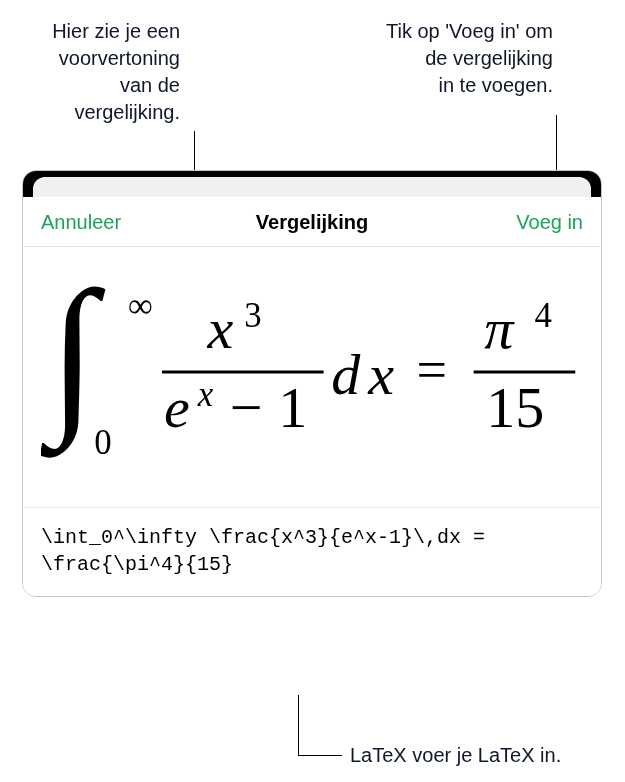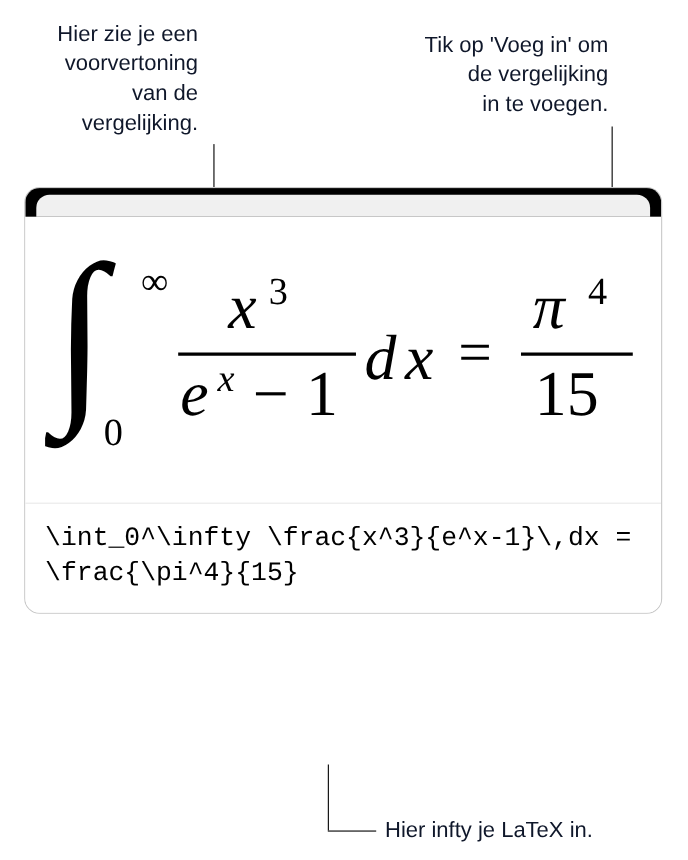--- a/index.html
+++ b/index.html
@@ -22,21 +22,21 @@
       color: #0f172a;
       text-align: right;
       white-space: pre-line;
     }
     .callout-1 {
       top: 18px;
       left: 20px;
       width: 160px;
     }
     .callout-2 {
-      top: 28px;
+      top: 18px;
       left: 288px;
       width: 265px;
     }
     .callout-3 {
       bottom: 18px;
       left: 240px;
       width: 260px;
       text-align: left;
     }
     .leader-line {
@@ -102,21 +102,21 @@
     }
     .equation-svg {
       width: 100%;
       height: 190px;
       display: block;
     }
     .input-area {
       padding: 16px 18px 18px;
       background: #fff;
       font-family: "Courier New", monospace;
-      font-size: 24px;
+      font-size: 20px;
       line-height: 1.35;
       color: #000;
       min-height: 80px;
       word-break: break-word;
     }
   </style>
 </head>
 <body>
 
 <div class="callout callout-1">Hier zie je een
@@ -126,20 +126,25 @@
 <div class="leader-line" style="left:194px; top:131px; width:1px; height:180px;"></div>
 
 <div class="callout callout-2">Tik op 'Voeg in' om
 de vergelijking
 in te voegen.</div>
 <div class="leader-line" style="left:556px; top:115px; width:1px; height:88px;"></div>
 
 <div class="app-frame">
   <div class="tab-strip"></div>
 
+  <div class="header-bar">
+    <button class="header-btn">Annuleer</button>
+    <div class="header-title">Vergelijking</div>
+    <button class="header-btn right">Voeg in</button>
+  </div>
 
   <div class="preview-area">
     <svg class="equation-svg" viewBox="0 0 560 190">
       <g font-family="Georgia, 'Times New Roman', serif" font-style="italic" fill="#000">
 
         <text x="8" y="135" font-size="180" font-style="normal">∫</text>
         <text x="90" y="38" font-size="36" font-style="normal">∞</text>
         <text x="55" y="180" font-size="36" font-style="normal">0</text>
 
         <text x="172" y="70" font-size="60">x</text>
@@ -161,13 +166,13 @@
         <text x="460" y="152" font-size="60" font-style="normal">15</text>
       </g>
     </svg>
   </div>
 
   <div class="input-area">\int_0^\infty \frac{x^3}{e^x-1}\,dx = \frac{\pi^4}{15}</div>
 </div>
 
 <div class="leader-line" style="left:298px; top:695px; width:1px; height:60px;"></div>
 <div class="leader-line" style="left:298px; top:755px; width:44px; height:1px;"></div>
-<div class="callout callout-3" style="left:350px; top:742px; width:260px;">Hier infty je LaTeX in.</div>
+<div class="callout callout-3" style="left:350px; top:742px; width:260px;">LaTeX voer je LaTeX in.</div>
 
 </body></html>

